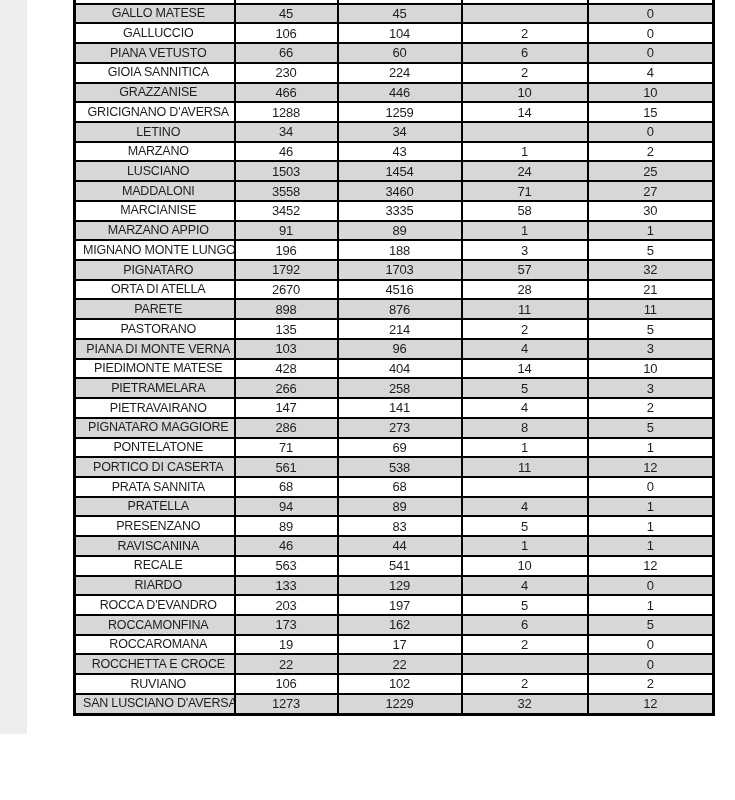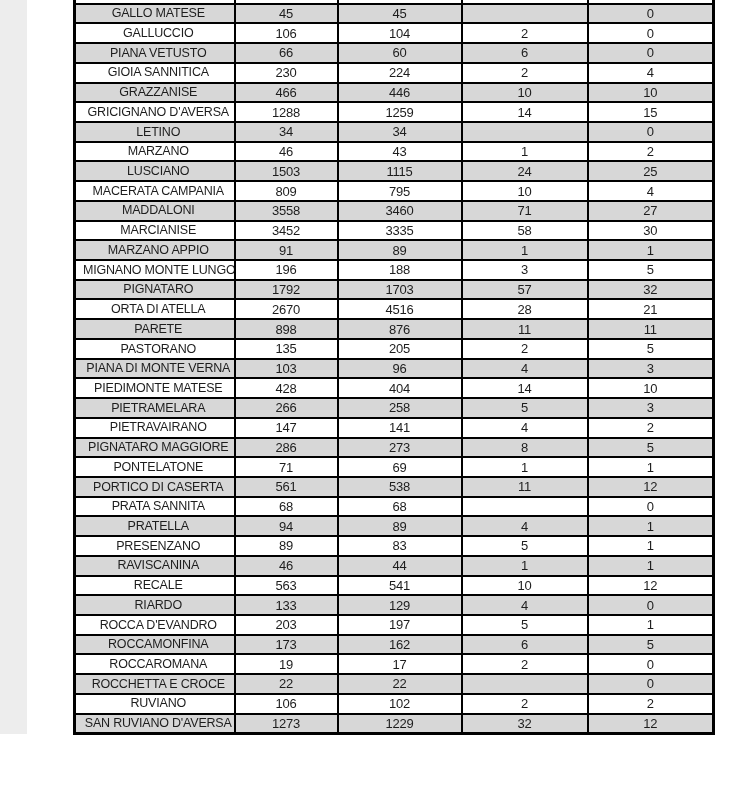--- a/index.html
+++ b/index.html
@@ -135,30 +135,23 @@
         <tr class="row-plain">
           <td class="name-cell">MARZANO</td>
           <td class="num-cell">46</td>
           <td class="num-cell">43</td>
           <td class="num-cell">1</td>
           <td class="num-cell">2</td>
         </tr>
         <tr class="row-shaded">
           <td class="name-cell">LUSCIANO</td>
           <td class="num-cell">1503</td>
-          <td class="num-cell">1115</td>
+          <td class="num-cell">1454</td>
           <td class="num-cell">24</td>
           <td class="num-cell">25</td>
-        </tr>
-        <tr class="row-plain">
-          <td class="name-cell">MACERATA CAMPANIA</td>
-          <td class="num-cell">809</td>
-          <td class="num-cell">795</td>
-          <td class="num-cell">10</td>
-          <td class="num-cell">4</td>
         </tr>
         <tr class="row-shaded">
           <td class="name-cell">MADDALONI</td>
           <td class="num-cell">3558</td>
           <td class="num-cell">3460</td>
           <td class="num-cell">71</td>
           <td class="num-cell">27</td>
         </tr>
         <tr class="row-plain">
           <td class="name-cell">MARCIANISE</td>
@@ -198,21 +191,21 @@
         <tr class="row-shaded">
           <td class="name-cell">PARETE</td>
           <td class="num-cell">898</td>
           <td class="num-cell">876</td>
           <td class="num-cell">11</td>
           <td class="num-cell">11</td>
         </tr>
         <tr class="row-plain">
           <td class="name-cell">PASTORANO</td>
           <td class="num-cell">135</td>
-          <td class="num-cell">205</td>
+          <td class="num-cell">214</td>
           <td class="num-cell">2</td>
           <td class="num-cell">5</td>
         </tr>
         <tr class="row-shaded">
           <td class="name-cell">PIANA DI MONTE VERNA</td>
           <td class="num-cell">103</td>
           <td class="num-cell">96</td>
           <td class="num-cell">4</td>
           <td class="num-cell">3</td>
         </tr>
@@ -329,21 +322,21 @@
           <td class="num-cell">0</td>
         </tr>
         <tr class="row-plain">
           <td class="name-cell">RUVIANO</td>
           <td class="num-cell">106</td>
           <td class="num-cell">102</td>
           <td class="num-cell">2</td>
           <td class="num-cell">2</td>
         </tr>
         <tr class="row-shaded">
-          <td class="name-cell">SAN RUVIANO D'AVERSA</td>
+          <td class="name-cell">SAN LUSCIANO D'AVERSA</td>
           <td class="num-cell">1273</td>
           <td class="num-cell">1229</td>
           <td class="num-cell">32</td>
           <td class="num-cell">12</td>
         </tr>
       </tbody>
   </table>
 </div>
 
 </body></html>

